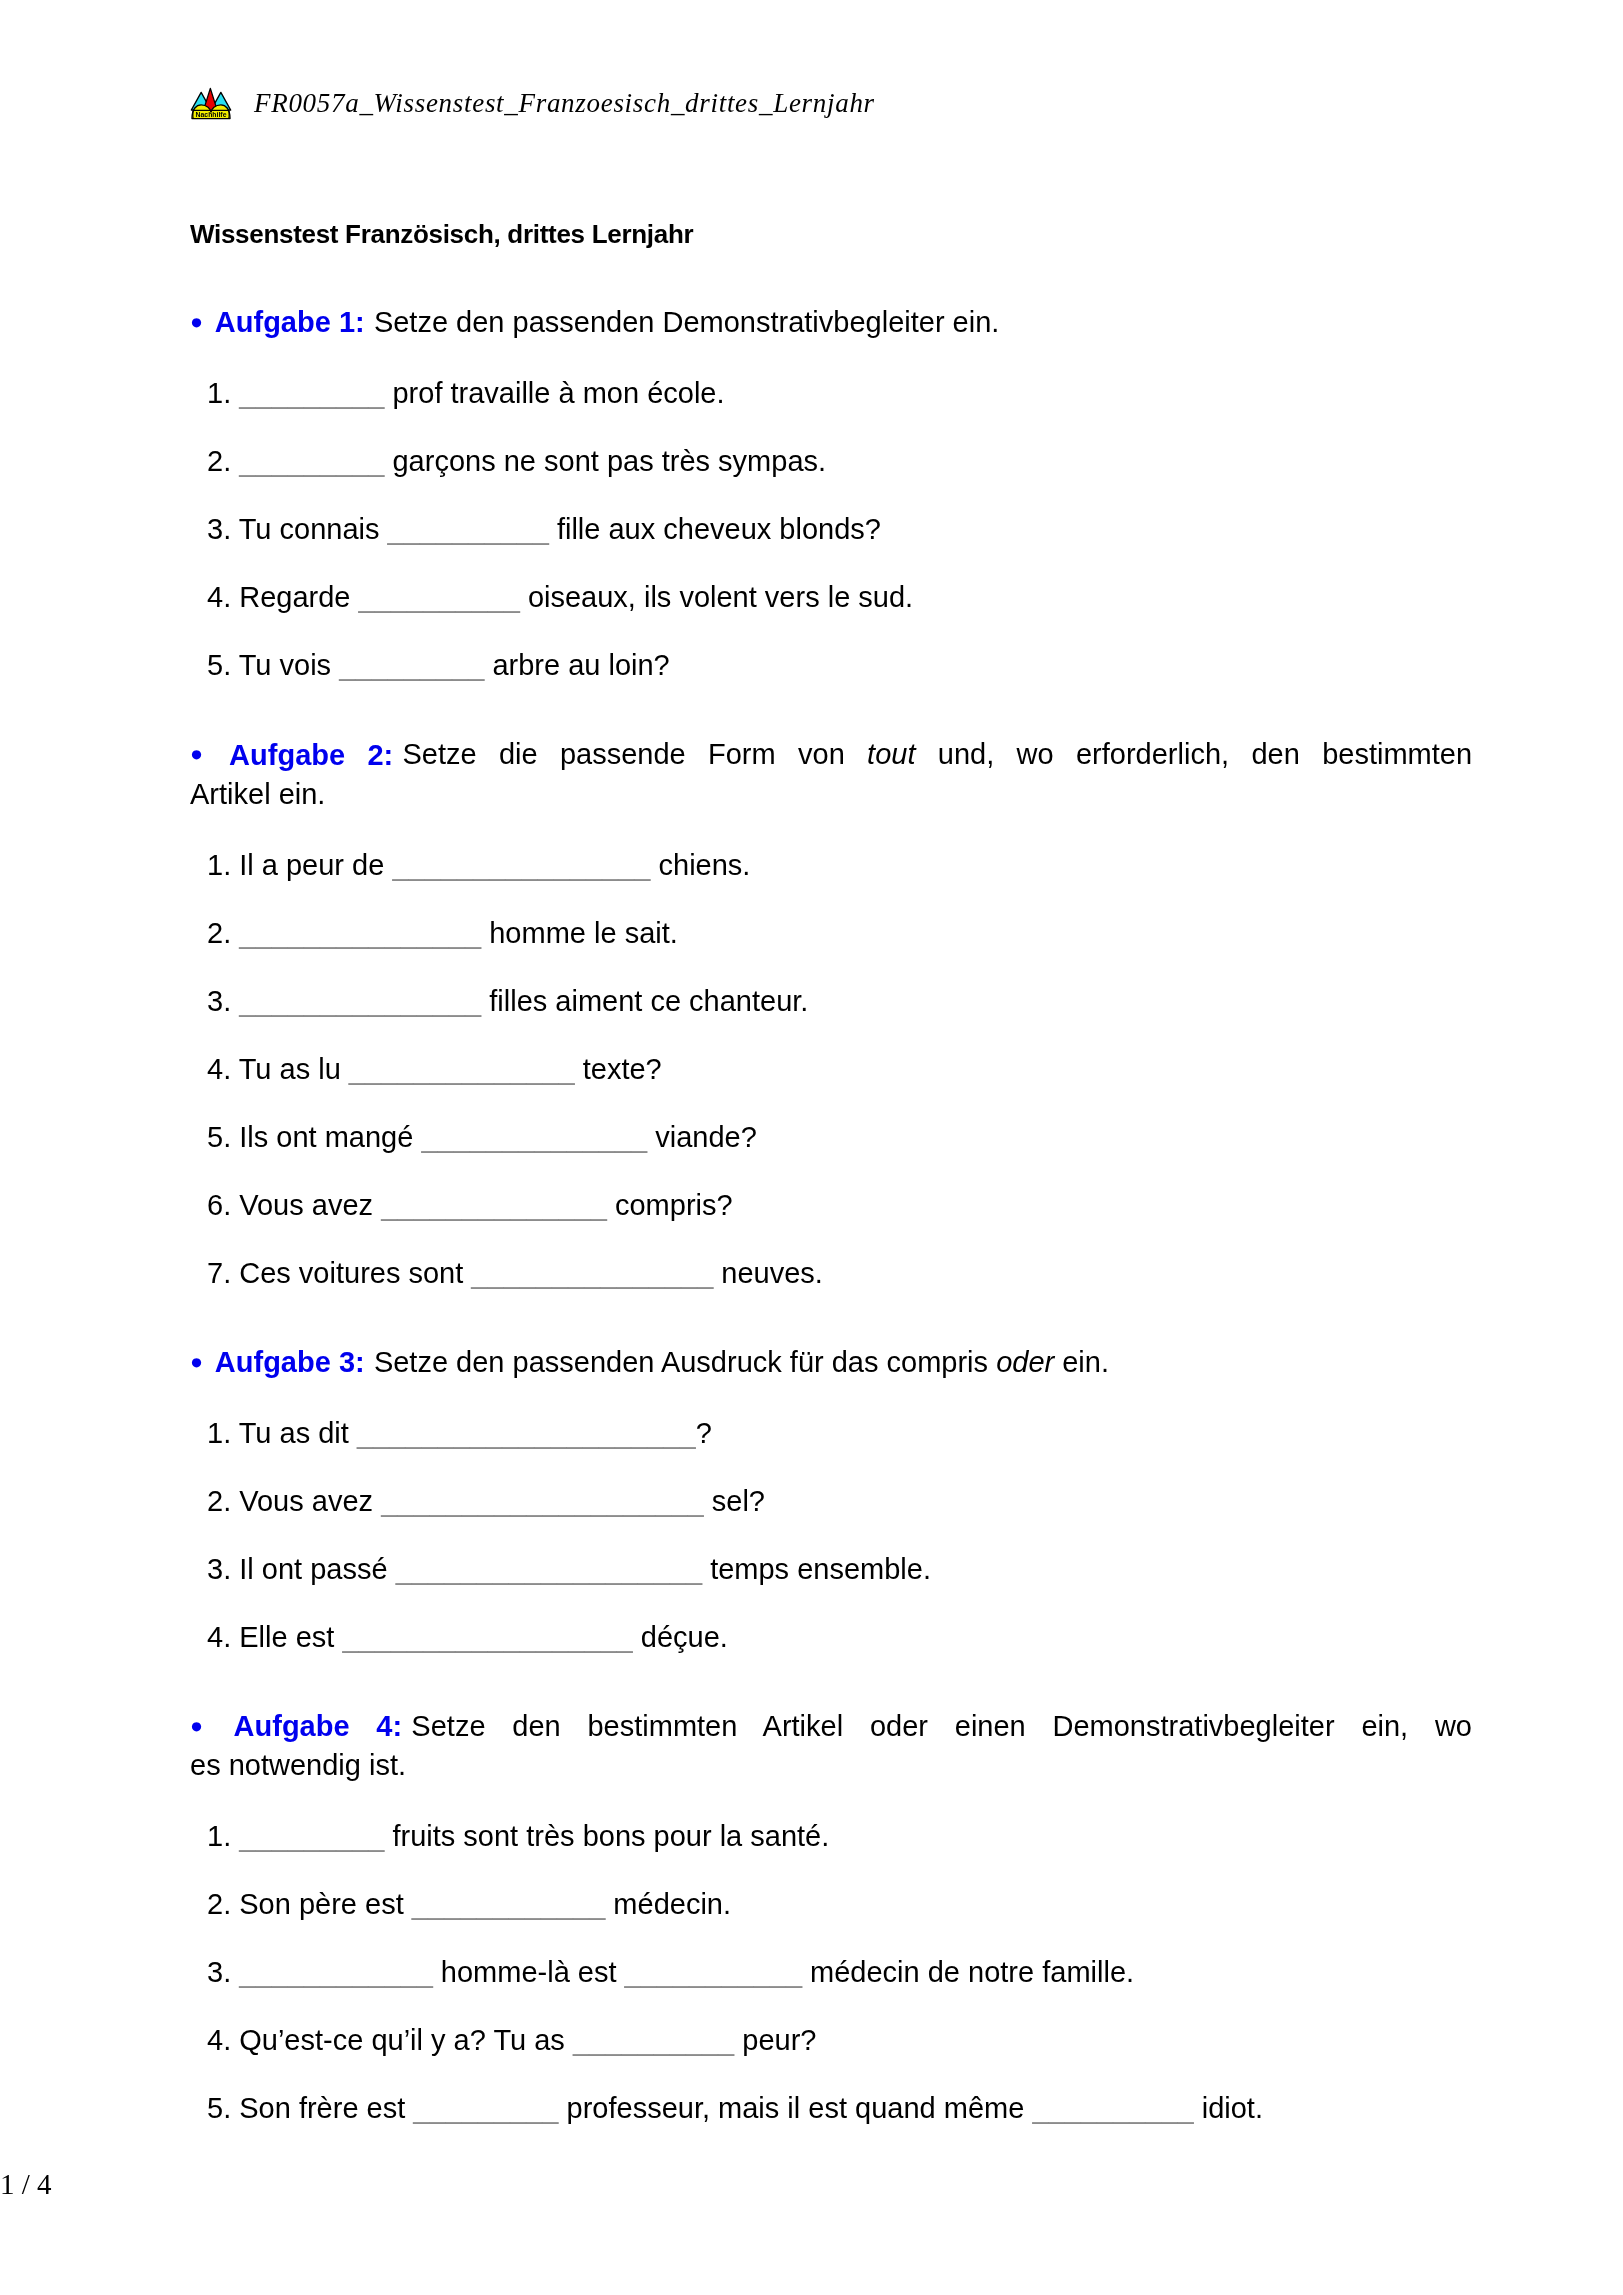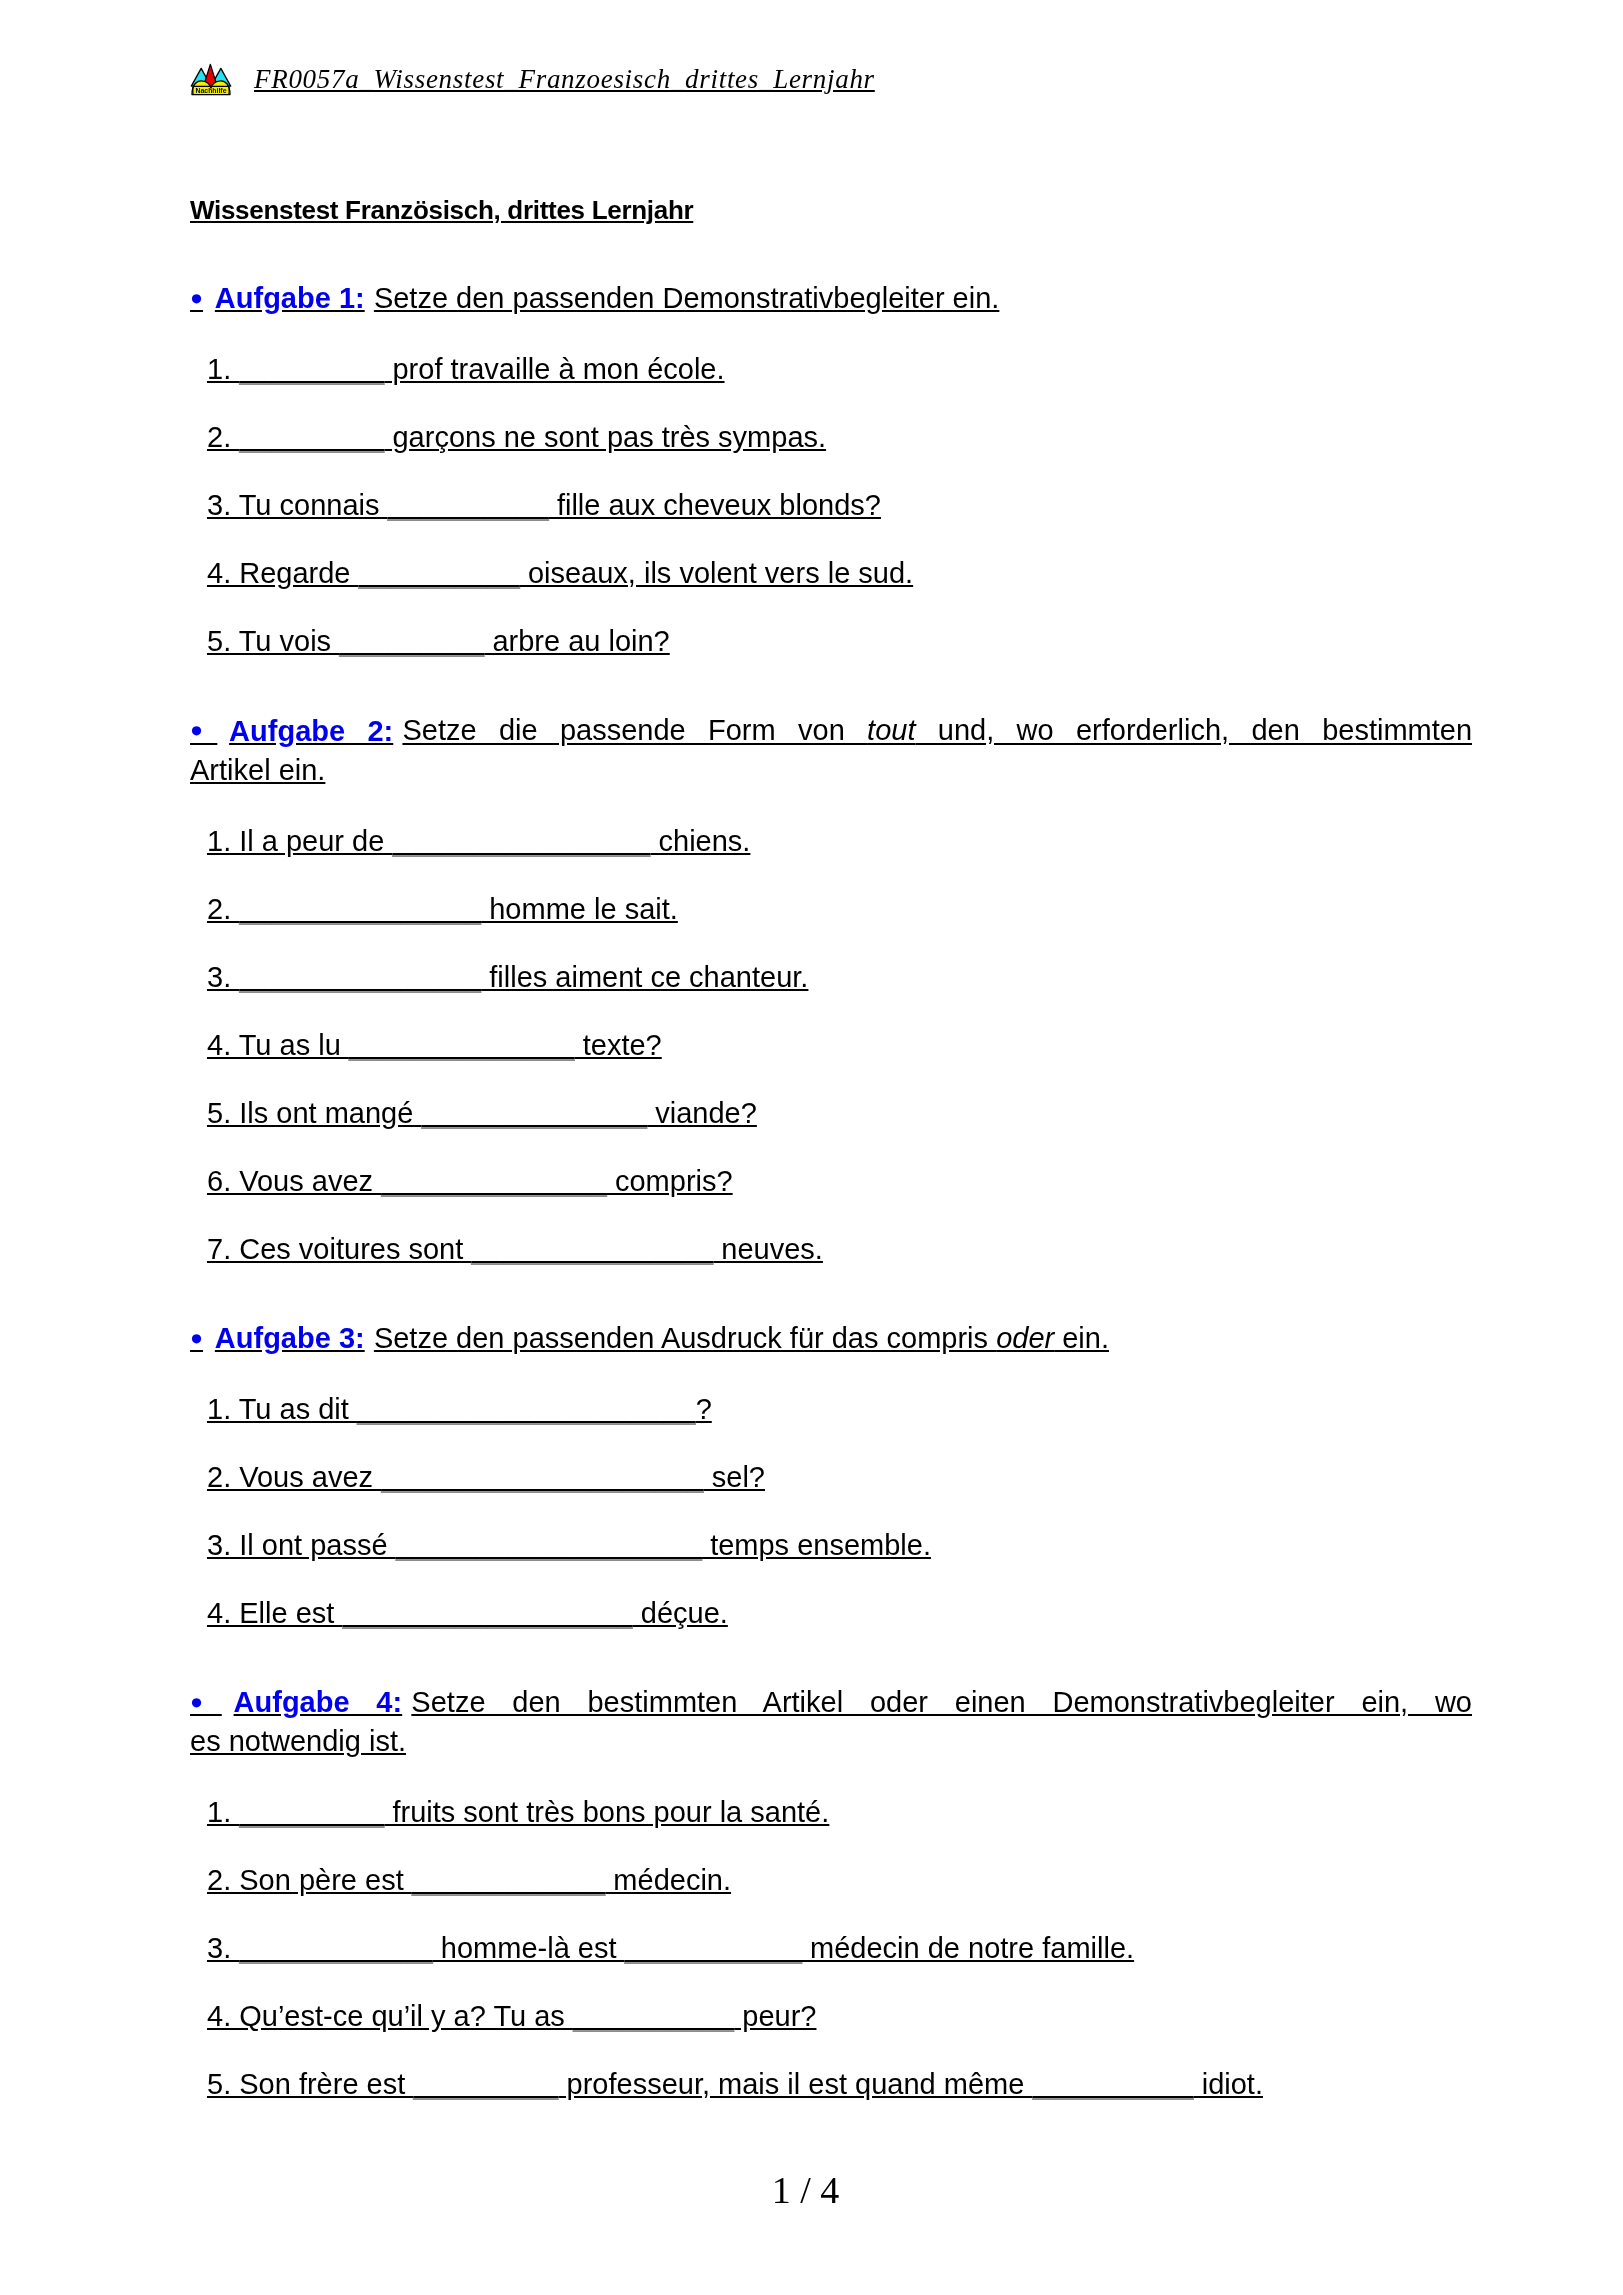--- a/index.html
+++ b/index.html
@@ -1,25 +1,24 @@
 <!DOCTYPE html>
 <html style="font-size:10.5px"><head>
 <meta charset="utf-8">
 <style>
   html,body { margin:0; padding:0; background:#ffffff; }
   .page {
     position:relative;
     width:1623px; height:2295px;
     background:#ffffff;
     box-sizing:border-box;
-    padding:60px 151px 0 190px;
+    padding:84px 151px 0 190px;
     font-family:"Liberation Sans", sans-serif;
     color:#000;
     overflow:hidden;
-    text-decoration:underline;
   }
   .doc-header { display:flex; align-items:center; gap:22px; height:38px; }
   .logo { width:42px; height:33px; flex:0 0 auto; }
   .doc-filename {
     font-family:"Liberation Serif", serif;
     font-style:italic;
     font-size:27px;
     letter-spacing:0.7px;
     white-space:nowrap;
   }
@@ -43,23 +42,22 @@
     margin-top:35px;
     margin-left:17px;
     font-size:29px;
     line-height:33px;
   }
   .blank { color:var(--blank,#8c8c8c); }
   em { font-style:italic; }
   .doc-footer {
     position:absolute;
     left:0; right:12px; top:2168px;
-    text-align:center;
     font-family:"Liberation Serif", serif;
-    font-size:38px;
+    font-size:29px;
   }
 </style>
 </head>
 <body>
 
 <div class="page" style="--accent: #0000ee; --blank: #8c8c8c;">
 
   <div class="doc-header">
     <svg class="logo" viewBox="0 0 64 50" xmlns="http://www.w3.org/2000/svg">
       <polygon points="2,35 17,8 32,35" fill="#29e0f2" stroke="#000" stroke-width="2" stroke-linejoin="round"></polygon>

